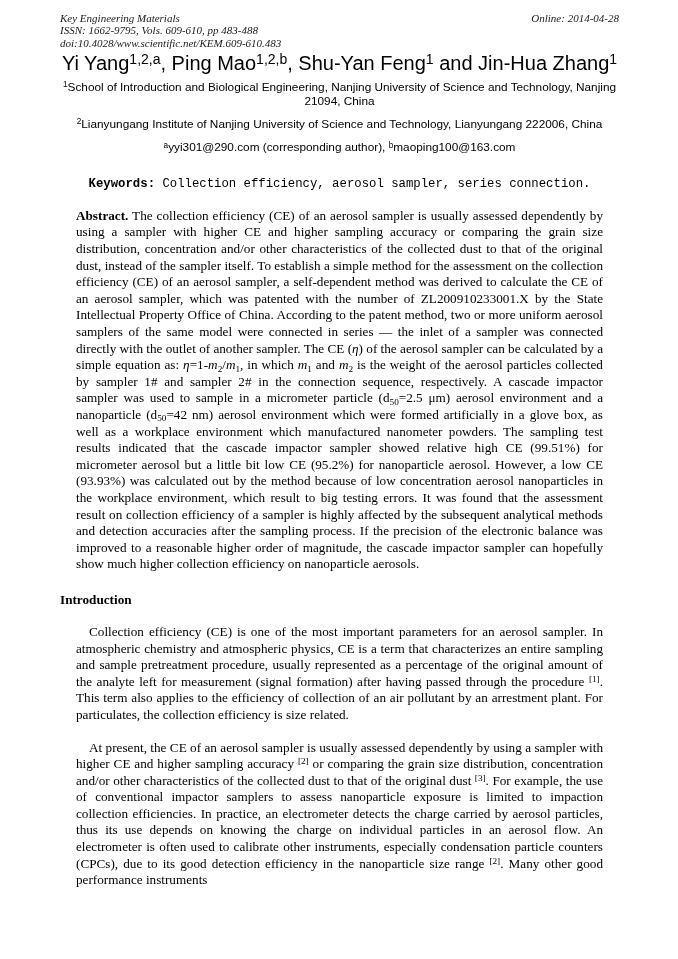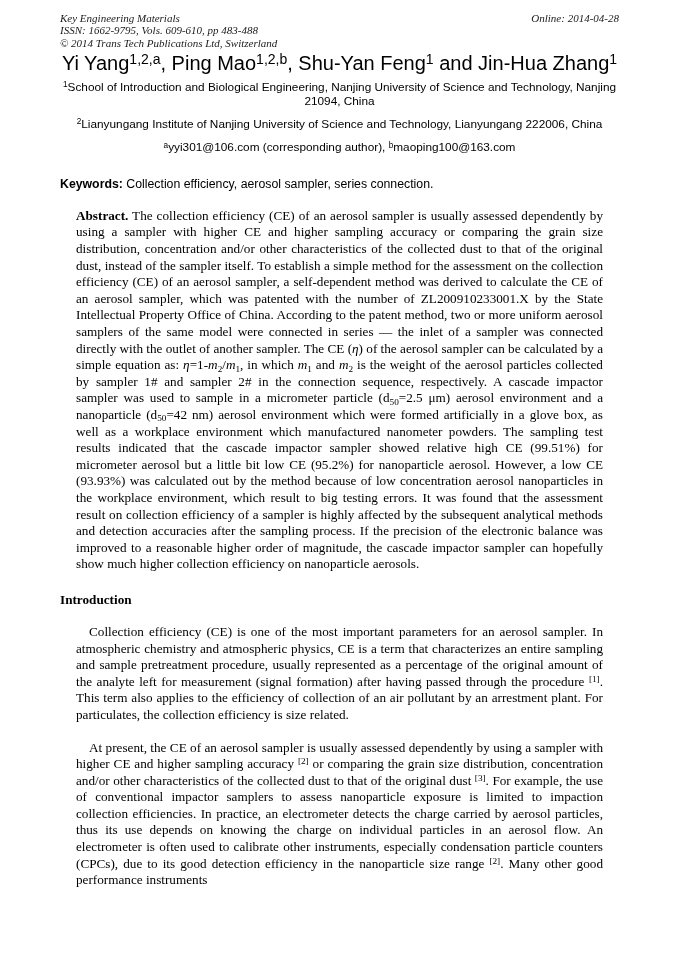--- a/index.html
+++ b/index.html
@@ -45,25 +45,25 @@
   .affil, .emails {
     font-family: "Liberation Sans", "DejaVu Sans", sans-serif;
     font-size: 11.8px;
     line-height: 14.5px;
     text-align: center;
   }
   .affil { margin-top: 8px; }
   .emails { margin-top: 9px; }
   
   .keywords {
-    font-family: Liberation Sans, sans-serif;
+    font-family: Liberation Mono, monospace;
     font-size: 12.3px;
     line-height: 15px;
     margin-top: 22px;
-    text-align: left;
+    text-align: center;
   }
   .kw-label { font-weight: 700; }
   
   .abstract, .body-para {
     font-family: "Liberation Serif", "DejaVu Serif", serif;
     font-size: 13.2px;
     line-height: 16.6px;
     text-align: justify;
     margin: 16px;
   }
@@ -86,31 +86,31 @@
 <body>
 
 <div class="page">
 
   <header class="paper-header">
     <div class="header-row">
       <span>Key Engineering Materials</span>
       <span>Online: 2014-04-28</span>
     </div>
     <div>ISSN: 1662-9795, Vols. 609-610, pp 483-488</div>
-    <div>© 2014 Trans Tech Publications Ltd, Switzerland</div>
+    <div>doi:10.4028/www.scientific.net/KEM.609-610.483</div>
   </header>
 
 
   <div class="authors"><span>Yi Yang</span><span class="seg-sup">1,2,a</span><span>, Ping Mao</span><span class="seg-sup">1,2,b</span><span>, Shu-Yan Feng</span><span class="seg-sup">1</span><span> and Jin-Hua Zhang</span><span class="seg-sup">1</span></div>
 
   <div class="affil"><span class="seg-sup">1</span><span>School of Introduction and Biological Engineering, Nanjing University of Science and Technology, Nanjing 21094, China</span></div>
 
   <div class="affil"><span class="seg-sup">2</span><span>Lianyungang Institute of Nanjing University of Science and Technology, Lianyungang 222006, China</span></div>
 
-  <div class="emails"><span class="seg-sup">a</span><span>yyi301@106.com (corresponding author), </span><span class="seg-sup">b</span><span>maoping100@163.com</span></div>
+  <div class="emails"><span class="seg-sup">a</span><span>yyi301@290.com (corresponding author), </span><span class="seg-sup">b</span><span>maoping100@163.com</span></div>
 
   <div class="keywords">
     <span class="kw-label">Keywords:</span><span> Collection efficiency, aerosol sampler, series connection.</span>
   </div>
 
   <p class="abstract"><span class="seg-b">Abstract.</span><span> The collection efficiency (CE) of an aerosol sampler is usually assessed dependently by using a sampler with higher CE and higher sampling accuracy or comparing the grain size distribution, concentration and/or other characteristics of the collected dust to that of the original dust, instead of the sampler itself. To establish a simple method for the assessment on the collection efficiency (CE) of an aerosol sampler, a self-dependent method was derived to calculate the CE of an aerosol sampler, which was patented with the number of ZL200910233001.X by the State Intellectual Property Office of China. According to the patent method, two or more uniform aerosol samplers of the same model were connected in series — the inlet of a sampler was connected directly with the outlet of another sampler. The CE (</span><span class="seg-i">η</span><span>) of the aerosol sampler can be calculated by a simple equation as: </span><span class="seg-i">η</span><span>=1-</span><span class="seg-i">m</span><span class="seg-sub">2</span><span>/</span><span class="seg-i">m</span><span class="seg-sub">1</span><span>, in which </span><span class="seg-i">m</span><span class="seg-sub">1</span><span> and </span><span class="seg-i">m</span><span class="seg-sub">2</span><span> is the weight of the aerosol particles collected by sampler 1# and sampler 2# in the connection sequence, respectively. A cascade impactor sampler was used to sample in a micrometer particle (d</span><span class="seg-sub">50</span><span>=2.5 μm) aerosol environment and a nanoparticle (d</span><span class="seg-sub">50</span><span>=42 nm) aerosol environment which were formed artificially in a glove box, as well as a workplace environment which manufactured nanometer powders. The sampling test results indicated that the cascade impactor sampler showed relative high CE (99.51%) for micrometer aerosol but a little bit low CE (95.2%) for nanoparticle aerosol. However, a low CE (93.93%) was calculated out by the method because of low concentration aerosol nanoparticles in the workplace environment, which result to big testing errors. It was found that the assessment result on collection efficiency of a sampler is highly affected by the subsequent analytical methods and detection accuracies after the sampling process. If the precision of the electronic balance was improved to a reasonable higher order of magnitude, the cascade impactor sampler can hopefully show much higher collection efficiency on nanoparticle aerosols.</span></p>
 
   <h2 class="section-heading">Introduction</h2>
 
   <p class="body-para"><span>Collection efficiency (CE) is one of the most important parameters for an aerosol sampler. In atmospheric chemistry and atmospheric physics, CE is a term that characterizes an entire sampling and sample pretreatment procedure, usually represented as a percentage of the original amount of the analyte left for measurement (signal formation) after having passed through the procedure </span><span class="seg-sup">[1]</span><span>. This term also applies to the efficiency of collection of an air pollutant by an arrestment plant. For particulates, the collection efficiency is size related.</span></p>

